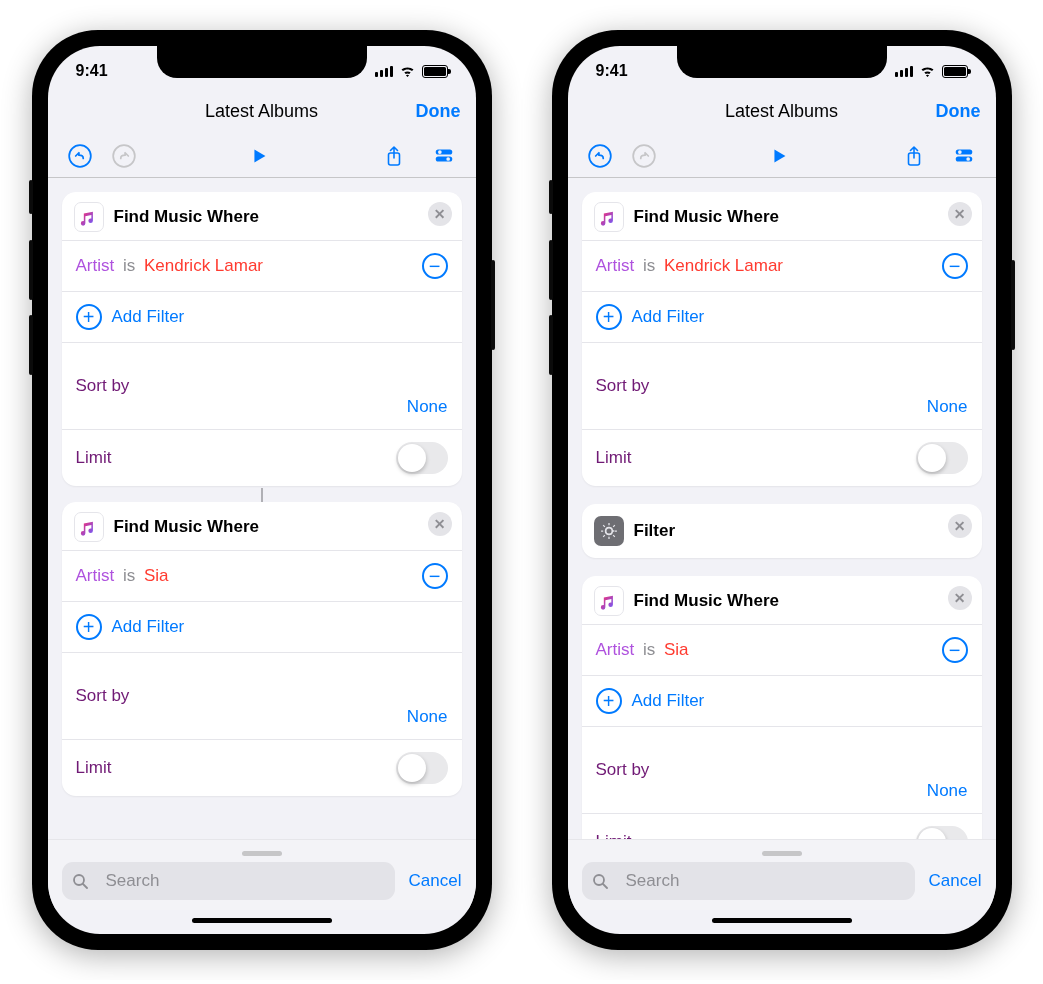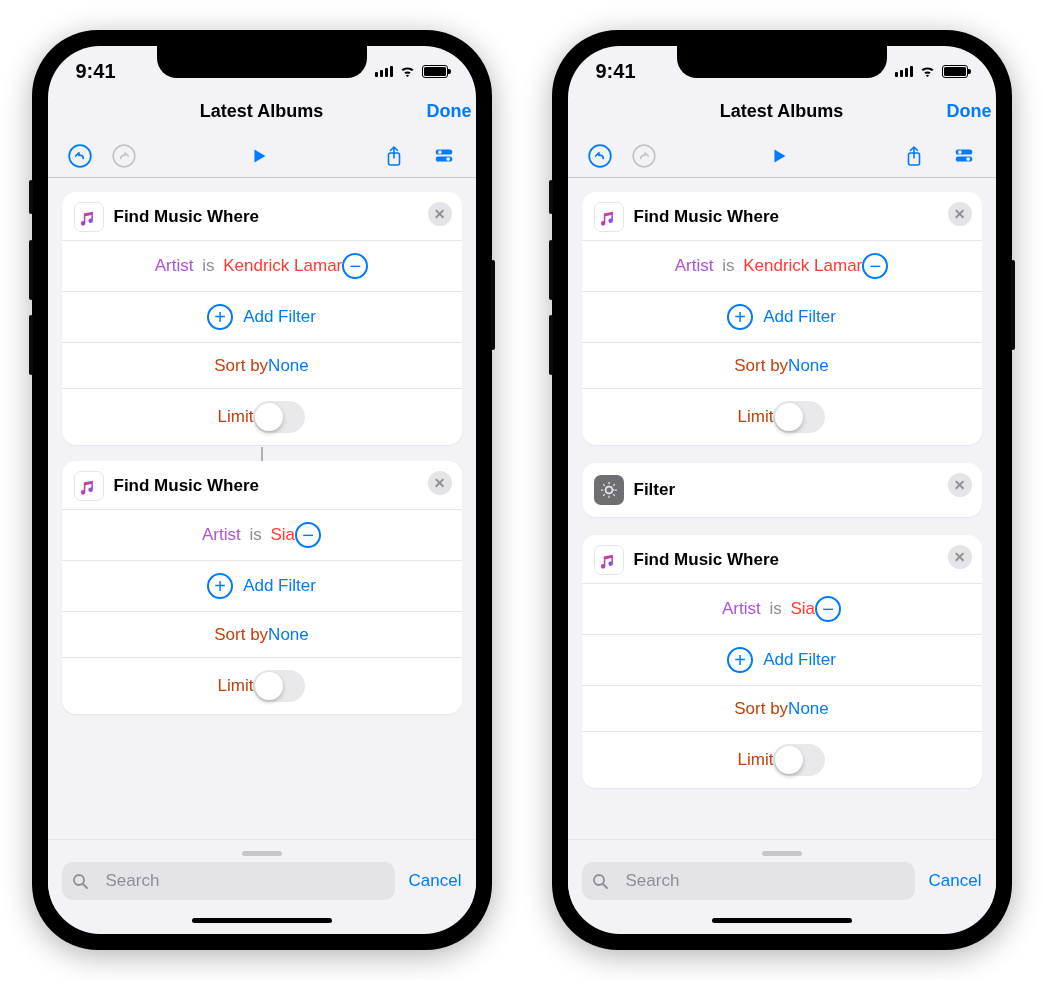--- a/index.html
+++ b/index.html
@@ -35,37 +35,37 @@
     display:flex; flex-direction:column;
   }
   .notch {
     position:absolute; top:0; left:50%; transform:translateX(-50%);
     width:210px; height:32px; background:#000;
     border-bottom-left-radius:20px; border-bottom-right-radius:20px;
     z-index:20;
   }
   .status-bar{
     height:44px; display:flex; justify-content:space-between; align-items:center;
-    padding:6px 28px 0; font-size:20px; font-weight:600; color:#000; position:relative; z-index:10;
+    padding:6px 28px 0; font-size:16px; font-weight:600; color:#000; position:relative; z-index:10;
   }
   .status-right{ display:flex; align-items:center; gap:6px; }
   .sig-bars{ display:flex; align-items:flex-end; gap:2px; height:12px;}
   .sig-bars span{ width:3px; background:#000; border-radius:1px;}
   .sig-bars span:nth-child(1){height:5px;} .sig-bars span:nth-child(2){height:7px;}
   .sig-bars span:nth-child(3){height:9px;} .sig-bars span:nth-child(4){height:11px;}
   .wifi{ width:17px;height:13px; }
   .battery{ width:26px; height:13px; border:1.5px solid #000; border-radius:3px; position:relative;}
   .battery::after{content:""; position:absolute; right:-4px; top:3px; width:2.5px; height:5px; background:#000; border-radius:0 2px 2px 0;}
   .battery .fill{ position:absolute; left:1px; top:1px; bottom:1px; right:1px; background:#000; border-radius:1.5px;}
   .nav-bar{
     height:44px; display:flex; align-items:center; justify-content:center; position:relative;
     border-bottom:0.5px solid rgba(0,0,0,0);
   }
-  .nav-title{ font-size:18px; font-weight:700; }
-  .nav-done{ position:absolute; right:4px; color:#007aff; font-size:18px; font-weight:600; }
+  .nav-title{ font-size:18px; font-weight:400; }
+  .nav-done{ position:absolute; right:15px; color:#007aff; font-size:18px; font-weight:600; }
   .toolbar{
     height:44px; display:flex; align-items:center; padding:0 18px; gap:10px;
     border-bottom:0.5px solid #c6c6c8;
   }
   .tb-left{ display:flex; gap:16px; }
   .tb-center{ flex:1; display:flex; justify-content:center; }
   .tb-right{ display:flex; gap:22px; }
   .icon-btn{ width:28px; height:28px; display:flex; align-items:center; justify-content:center; color:#007aff; cursor:pointer;}
   .icon-btn.disabled{ color:#c6c6c8; }
   .content{ flex:1; overflow-y:auto; padding:14px 14px 6px; }
@@ -87,32 +87,32 @@
   .app-icon svg{ width:20px; height:20px;}
   .gear-icon{ background:#6e6e73; border:none;}
   .card-title{ font-size:17px; font-weight:700; }
   .remove-card{
     position:absolute; right:10px; top:10px; width:24px; height:24px;
     border-radius:50%; background:#e4e4e8; color:#8e8e93;
     display:flex; align-items:center; justify-content:center; font-size:14px; font-weight:700;
   }
   .row{
     display:flex; align-items:center; padding:12px 14px; min-height:46px;
-    border-top:0.5px solid #e5e5ea; font-size:17px; justify-content:center;
+    border-top:0.5px solid #e5e5ea; font-size:17px; justify-content:space-between;
   }
   .row.first{ border-top:0.5px solid #e5e5ea; }
   .token{ font-size:17px; }
   .token.purple{ color:#af52de; } .token.grey{ color:#8e8e93; margin:0 4px;} .token.red{ color:#ff3b30;}
   .circle-btn{
     width:26px; height:26px; border-radius:50%; border:2px solid #007aff; color:#007aff;
     display:flex; align-items:center; justify-content:center; font-size:20px; font-weight:500; line-height:1;
   }
   .add-filter{ display:flex; align-items:center; gap:10px; color:#007aff; font-size:17px; }
-  .row-label{ font-size:17px; color:#c2410c; }
-  .row-value{ color:#007aff; font-size:17px; }
+  .row-label{ font-size:17px; color:#701a75; }
+  .row-value{ color:#007aff; font-size:17px;margin-top:42px; }
   .switch{
     width:52px; height:32px; background:#e9e9eb; border-radius:16px; position:relative;
   }
   .switch .knob{
     position:absolute; width:28px; height:28px; background:#fff; border-radius:50%;
     top:2px; left:2px; box-shadow:0 2px 4px rgba(0,0,0,.25);
   }
   .spacer-card{ height:16px; }
   .nothing-card .card-header{ padding:12px 12px; }
   .grabber-wrap{ height:18px; display:flex; justify-content:center; align-items:center;}

